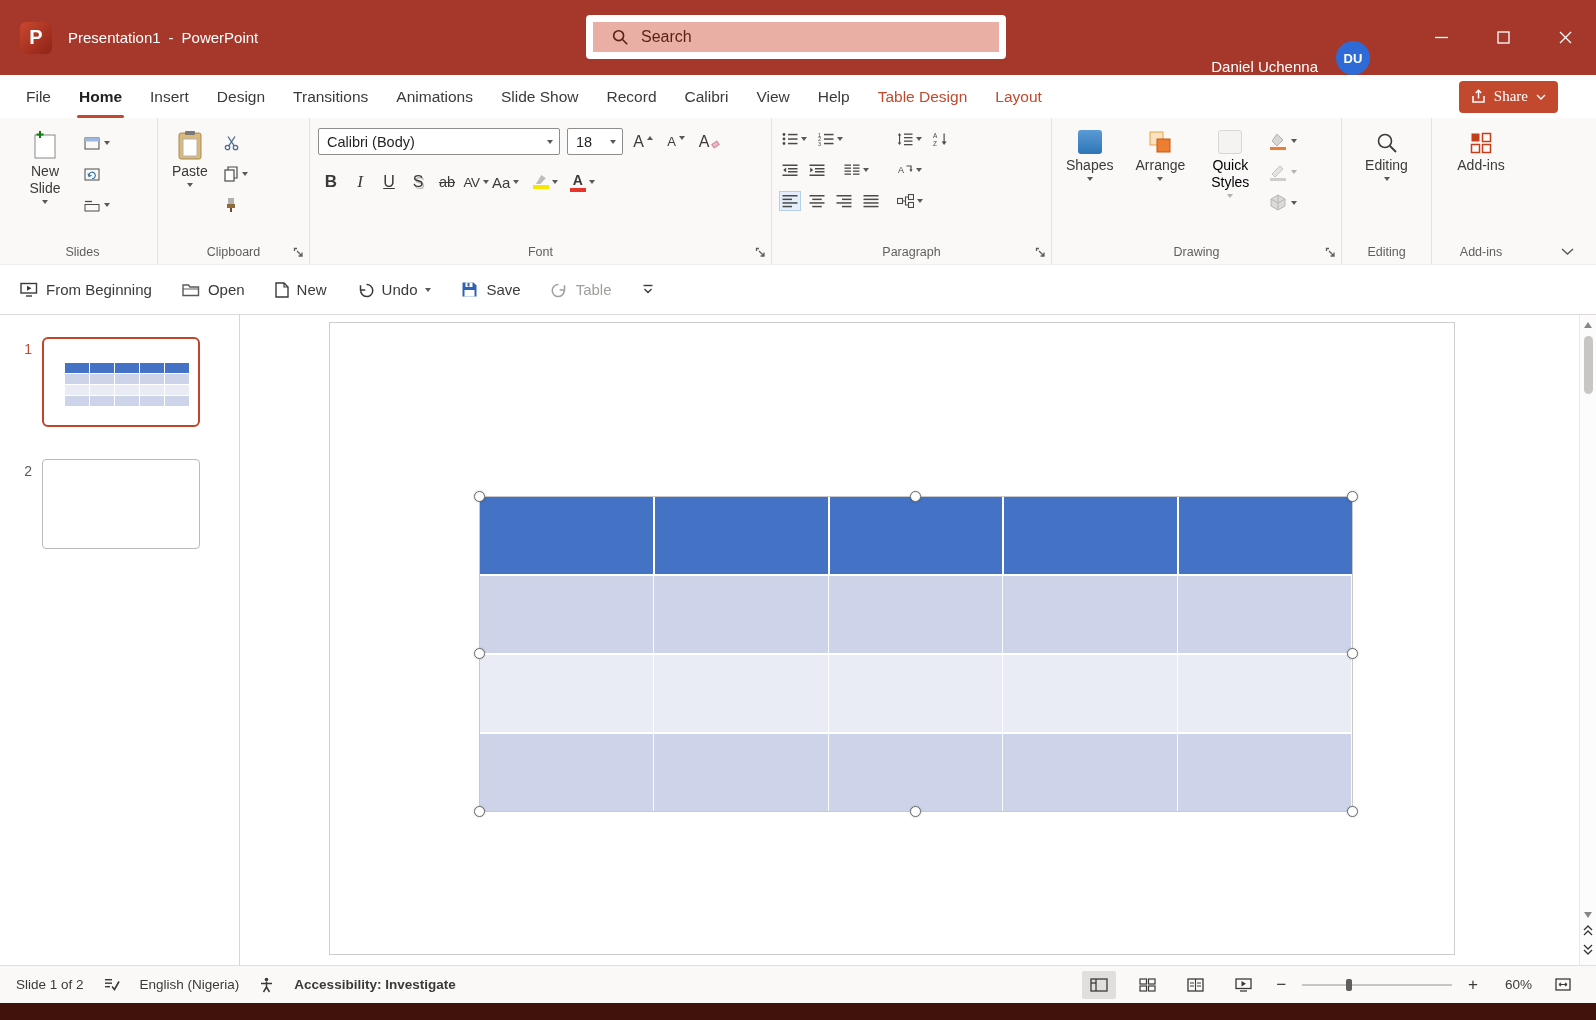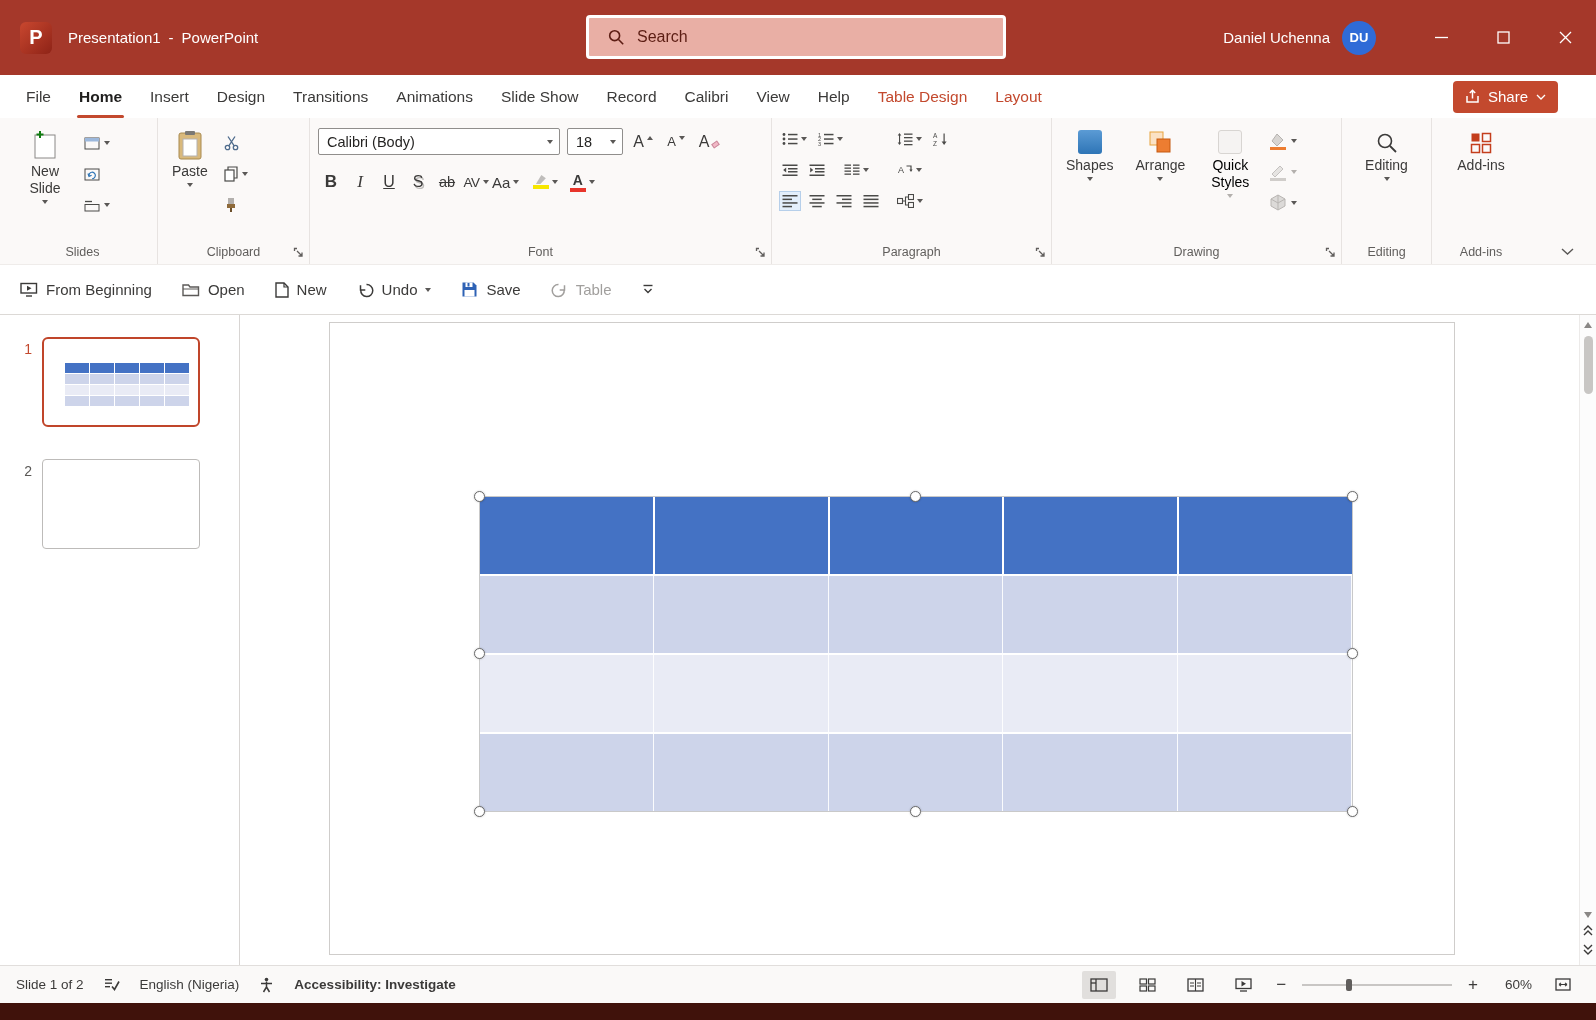--- a/index.html
+++ b/index.html
@@ -5,34 +5,34 @@
   * { box-sizing: border-box; margin: 0; padding: 0; }
   html,body { width:1596px; height:1020px; }
   body { font-family:"Liberation Sans", sans-serif; background:#444; }
   .window { width:1596px; height:1020px; display:flex; flex-direction:column; background:#fff; overflow:hidden; }
 
   
   .titlebar { height:75px; background:#A5382A; display:flex; align-items:center; color:#fff; position:relative; flex:0 0 auto; }
   .tb-left { display:flex; align-items:center; gap:16px; padding-left:20px; }
   .pp-logo { width:32px; height:32px; border-radius:6px; background:linear-gradient(135deg,#C9472F,#8E2317); display:flex; align-items:center; justify-content:center; font-weight:bold; font-size:20px; color:#fff; }
   .tb-title { font-size:15px; display:flex; gap:8px; }
-  .tb-search { position:absolute; left:586px; top:15px; width:420px; height:44px; background:#E9AFA5; border:3px solid #ffffff; border-radius:4px; display:flex; align-items:center; gap:12px; padding:0 18px; color:#5C1D13; font-size:16px; }
-  .tb-right { margin-left:auto; display:flex; align-items:center; gap:12px; padding-right:0; }
+  .tb-search { position:absolute; left:586px; top:15px; width:420px; height:44px; background:#E9AFA5; border:7px solid #ffffff; border-radius:4px; display:flex; align-items:center; gap:12px; padding:0 18px; color:#5C1D13; font-size:16px; }
+  .tb-right { margin-left:auto; display:flex; align-items:flex-end; gap:18px; padding-right:0; }
   .user-name { font-size:15px; }
   .avatar { width:34px; height:34px; border-radius:50%; background:#2F6BD7; display:flex; align-items:center; justify-content:center; font-size:13px; font-weight:bold; }
   .win-btns { display:flex; margin-left:22px; }
   .win-btn { width:62px; height:75px; display:flex; align-items:center; justify-content:center; }
 
   
   .tabsrow { height:43px; background:#fff; display:flex; align-items:stretch; padding:0 12px; flex:0 0 auto; position:relative; }
   .tab { padding:0 14px; font-size:15.5px; color:#3B3A39; display:flex; align-items:center; position:relative; }
   .tab.active { font-weight:bold; color:#201F1E; }
   .tab.active::after { content:""; position:absolute; left:12px; right:12px; bottom:0; height:3px; background:#C3492E; border-radius:2px; }
   .tab.contextual { color:#C3492E; }
-  .share-btn { margin:6px 26px 6px auto; align-self:center; background:#C3492E; color:#fff; height:32px; border:none; border-radius:4px; display:flex; align-items:center; gap:8px; padding:0 12px; font-size:15px; font-family:Liberation Sans, sans-serif; }
+  .share-btn { margin:6px 26px 6px auto; align-self:center; background:#C3492E; color:#fff; height:32px; border:none; border-radius:4px; display:flex; align-items:center; gap:8px; padding:0 12px; font-size:15px; font-family:Liberation Serif, serif; }
 
   
   .ribbon { height:147px; background:#FBF9F8; display:flex; padding:0 8px; position:relative; flex:0 0 auto; border-bottom:1px solid #EFECEA; }
   .rgroup { position:relative; padding:10px 8px 24px; border-right:1px solid #E7E3E1; flex:0 0 auto; }
   .rgroup-label { position:absolute; bottom:5px; left:0; right:0; text-align:center; font-size:12.5px; color:#605E5C; }
   .launcher { position:absolute; bottom:6px; right:5px; line-height:0; cursor:pointer; }
   .grow { display:flex; gap:10px; align-items:flex-start; }
   .bigbtn { display:flex; flex-direction:column; align-items:center; gap:3px; font-size:14px; color:#3B3A39; padding:2px 6px; cursor:pointer; }
   .bb-label { text-align:center; line-height:1.2; }
   .bb-two { width:46px; }

